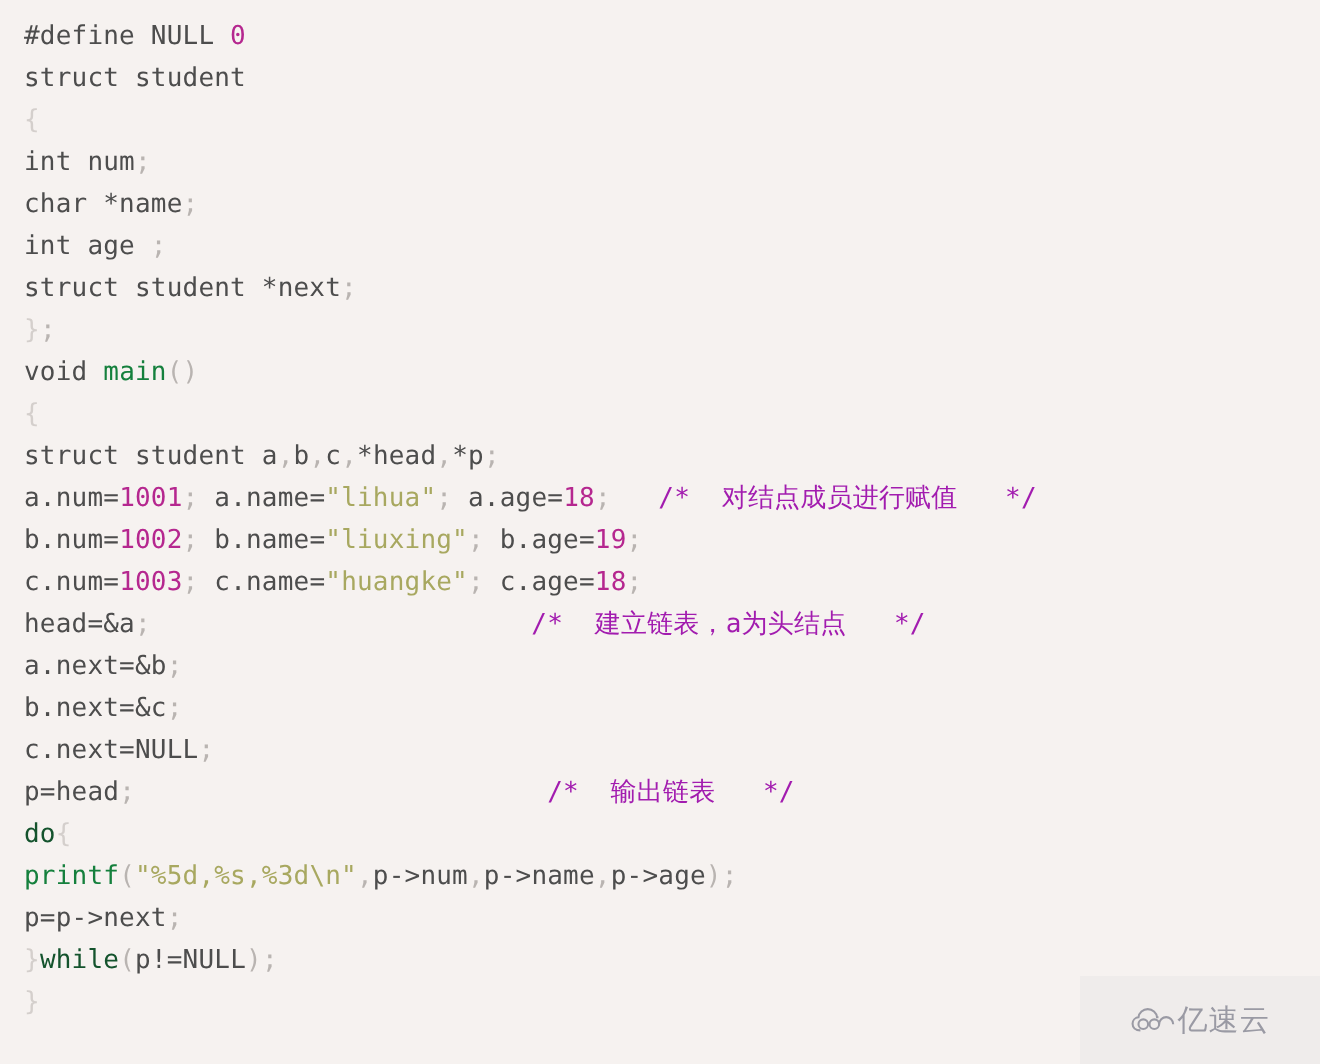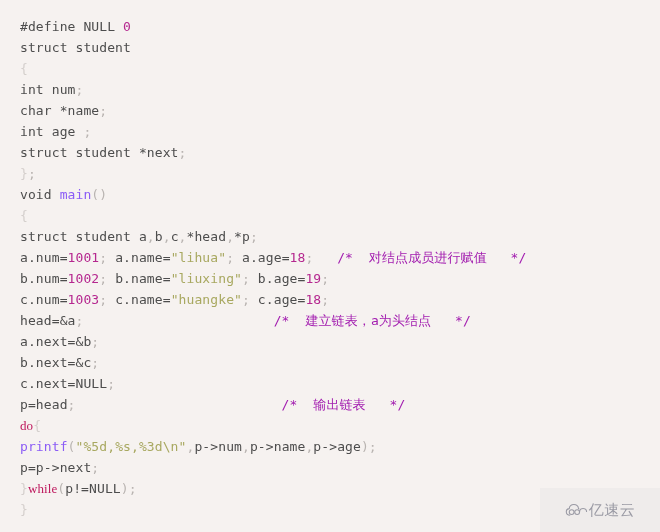--- a/index.html
+++ b/index.html
@@ -16,39 +16,39 @@
   }
   #code-viewer {
     position: relative;
     width: 660px;
     height: 532px;
     background: #f6f2f0;
     box-sizing: border-box;
     padding: 8px 0 0 0;
   }
   .code-block {
-    margin: 8px;
+    margin: 0;
     padding: 0;
     font-family: "DejaVu Sans Mono", "Liberation Mono", monospace;
     font-size: 13px;
     line-height: 21px;
     color: #4d4d4d;
     white-space: pre;
     letter-spacing: 0.1px;
   }
   .code-line {
     height: 21px;
     padding-left: 12px;
     white-space: pre;
     font-family: "DejaVu Sans Mono", "Liberation Mono", monospace;
   }
   
   .tok-plain    { color: #4d4d4d; }
-  .tok-kw       { color: #be185d; font-family: Liberation Serif, serif; }
-  .tok-fn       { color: #8b5cf6; text-align: center; }
+  .tok-kw       { color: #14532d; }
+  .tok-fn       { color: #15803d; text-align: center; }
   .tok-str      { color: #a8a860; }
   .tok-num      { color: #b5278f; }
   .tok-comment  { color: #a21caf; }
   .tok-brace    { color: #d4cfcc; }
   .tok-punct    { color: #b9b4b1; }
 
   
   #watermark {
     position: absolute;
     right: 0px;

